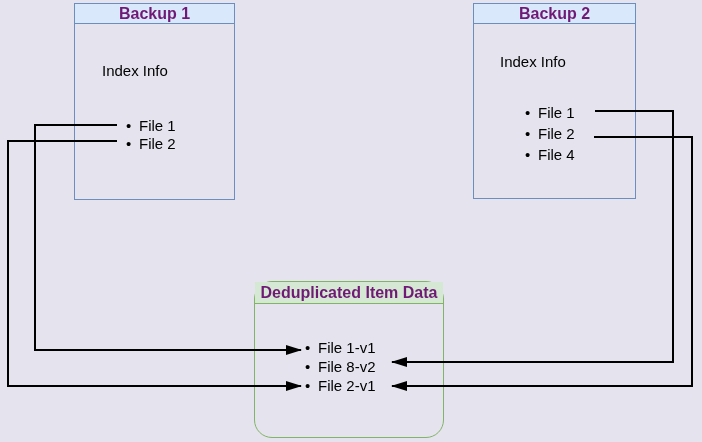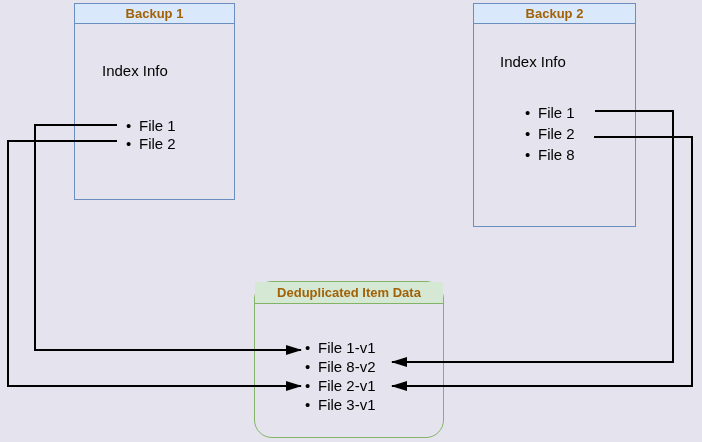--- a/index.html
+++ b/index.html
@@ -20,28 +20,28 @@
     box-sizing: border-box;
     background: transparent;
     z-index: 1;
   }
   .node-header {
     position: absolute;
     left: 0; right: 0; top: 0;
     border-bottom: 1px solid #6c8ebf;
     box-sizing: border-box;
     background: #dae8fc;
-    font-size: 13px;
+    font-size: 16px;
     font-weight: bold;
-    color: #a16207;
+    color: #701a75;
     text-align: center;
   }
   #backup1 { left: 74px; top: 3px; width: 161px; height: 197px; }
   #backup1 .node-header { height: 20px; line-height: 19px; }
-  #backup2 { left: 473px; top: 3px; width: 163px; height: 224px; }
+  #backup2 { left: 473px; top: 3px; width: 163px; height: 196px; }
   #backup2 .node-header { height: 20px; line-height: 19px; }
   #dedup   { left: 254px; top: 281px; width: 190px; height: 157px; }
   #dedup .node-header { height: 22px; line-height: 21px; }
 
   .heading {
     position: absolute;
     font-size: 15px;
     line-height: 18px;
     color: #000;
     white-space: nowrap;
@@ -86,33 +86,32 @@
   </div>
 
   <div class="node" id="backup2" style="border-color: rgb(108, 142, 191);">
     <div class="node-header" style="background-color: rgb(218, 232, 252); border-color: rgb(108, 142, 191);">
       <span>Backup 2</span>
     </div>
     <div class="heading">Index Info</div>
     <div class="list">
         <div class="row"><span class="bullet">•</span><span>File 1</span></div>
         <div class="row"><span class="bullet">•</span><span>File 2</span></div>
-        <div class="row"><span class="bullet">•</span><span>File 8</span></div>
+        <div class="row"><span class="bullet">•</span><span>File 4</span></div>
       </div>
   </div>
 
   <div class="node" id="dedup" style="border-color: rgb(130, 179, 102); border-radius: 18px;">
     <div class="node-header" style="background-color: rgb(213, 232, 212); border-color: rgb(130, 179, 102);">
       <span>Deduplicated Item Data</span>
     </div>
     <div class="list">
         <div class="row"><span class="bullet">•</span><span>File 1-v1</span></div>
         <div class="row"><span class="bullet">•</span><span>File 8-v2</span></div>
         <div class="row"><span class="bullet">•</span><span>File 2-v1</span></div>
-        <div class="row"><span class="bullet">•</span><span>File 3-v1</span></div>
       </div>
   </div>
 
   <svg class="edges" viewBox="0 0 702 442" xmlns="http://www.w3.org/2000/svg">
     <defs>
       <marker id="arrowhead" markerWidth="16" markerHeight="10" refX="15" refY="5" orient="auto" markerUnits="userSpaceOnUse">
         <path d="M0,0 L16,5 L0,10 Z" fill="#000000"></path>
       </marker>
     </defs>
   <polyline points="117,125 35,125 35,350 301,350" fill="none" stroke="#000000" stroke-width="2" marker-end="url(#arrowhead)"></polyline>

